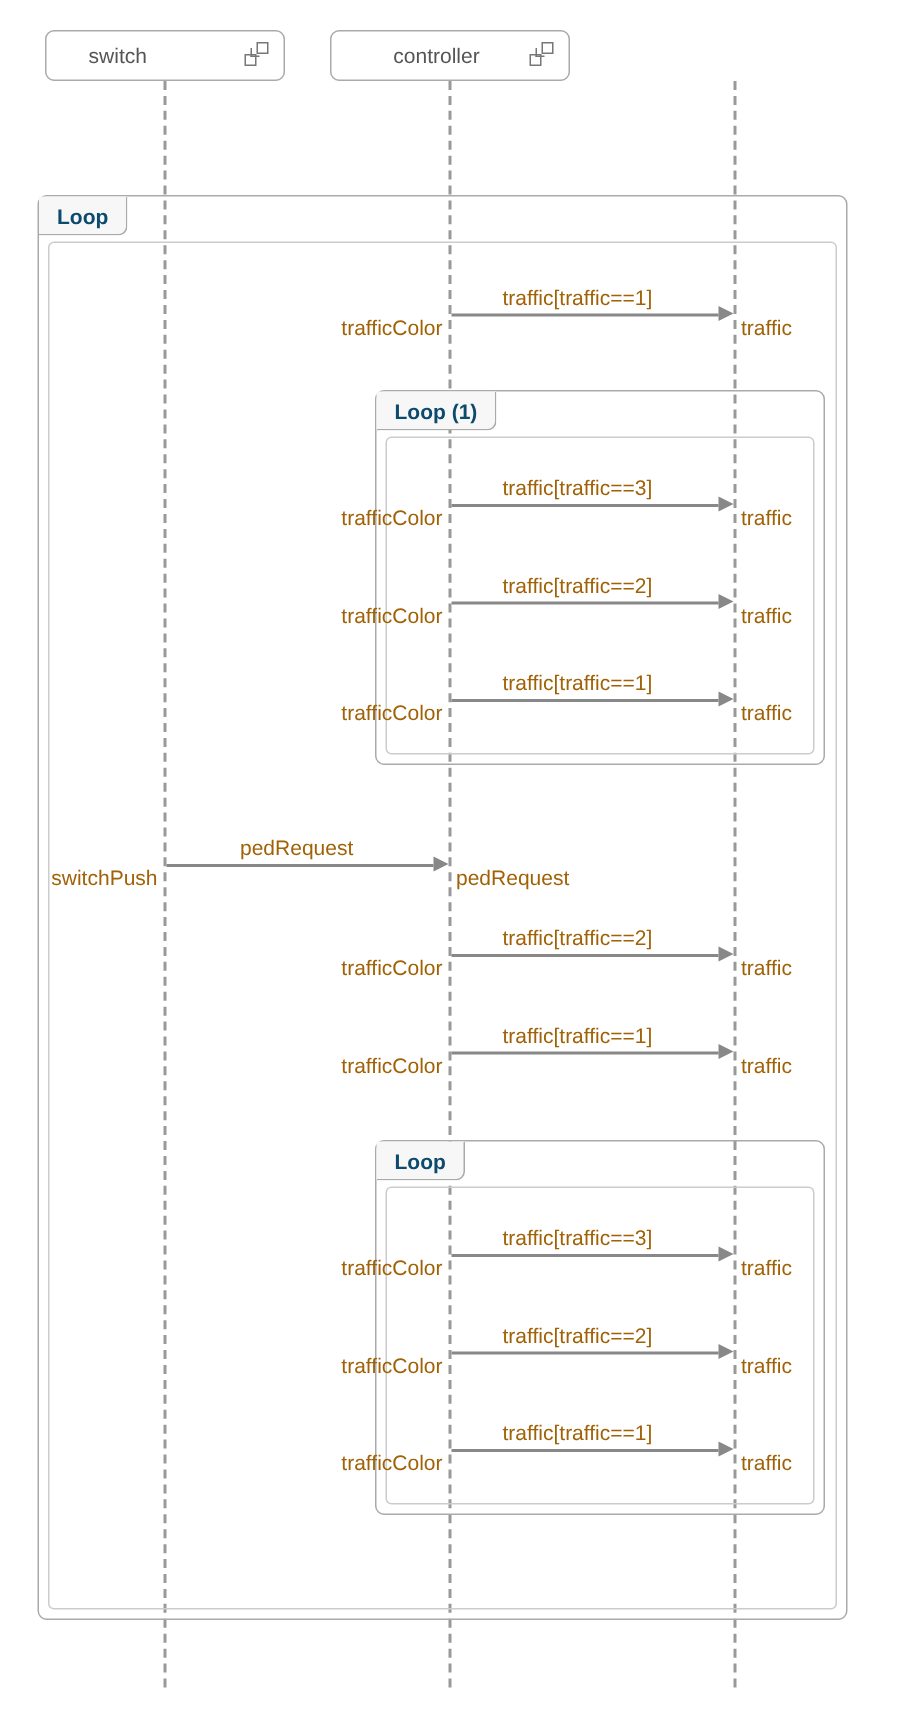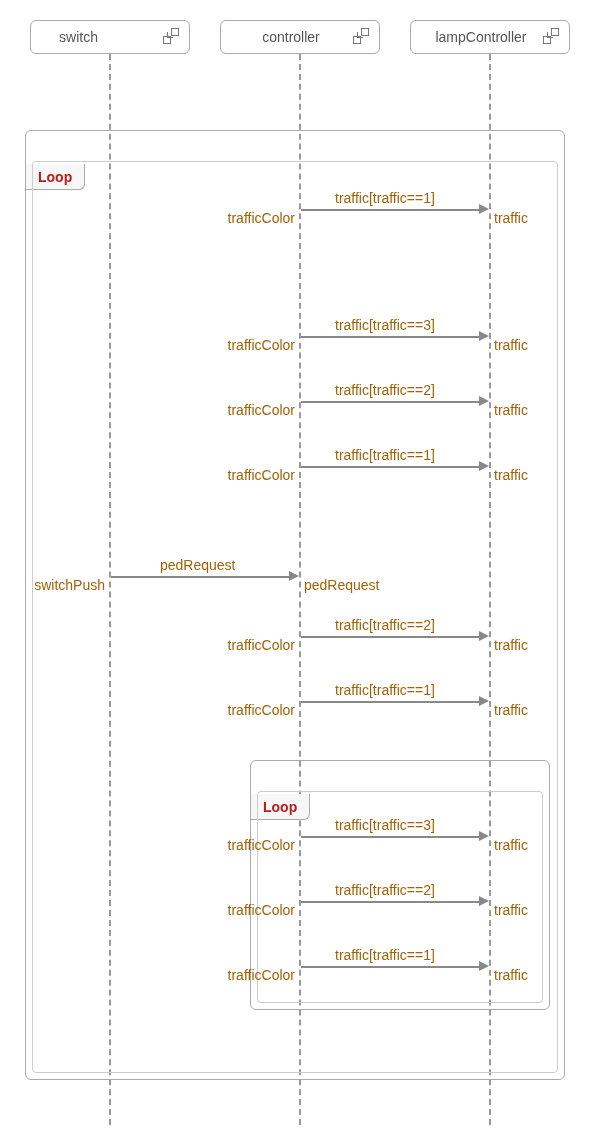--- a/index.html
+++ b/index.html
@@ -68,22 +68,21 @@
     left: 0;
     height: 26px;
     padding: 0 12px;
     border-right: 1px solid #aaa;
     border-bottom: 1px solid #aaa;
     border-bottom-right-radius: 6px;
     background: #f7f7f7;
     display: flex;
     align-items: center;
     font-weight: bold;
-    color: #b91c1c;
-    margin-top: 33px;
+    color: #0c4a6e;
   }
   .fragment .body {
     position: absolute;
     border: 1px solid #ccc;
     border-radius: 4px;
   }
   .msg-line {
     position: absolute;
     height: 0;
     border-top: 2px solid #888;
@@ -118,46 +117,44 @@
       </span>
   </div>
   <div class="lifeline-box" style="left:200px; top:0;">
     <span class="label">controller</span>
     <span class="icon-cluster">
         <span class="cube a"></span>
         <span class="cube b"></span>
         <span class="arr"></span>
       </span>
   </div>
-  <div class="lifeline-box" style="left:390px; top:0;">
-    <span class="label">lampController</span>
-    <span class="icon-cluster">
-        <span class="cube a"></span>
-        <span class="cube b"></span>
-        <span class="arr"></span>
-      </span>
-  </div>
 
   <div class="lifeline-dash" style="left:89px; top:34px; height:1071px;"></div>
   <div class="lifeline-dash" style="left:279px; top:34px; height:1071px;"></div>
   <div class="lifeline-dash" style="left:469px; top:34px; height:1071px;"></div>
 
   <div class="fragment" style="left:5px; top:110px; width:540px; height:950px;">
     <div class="tab">
         <span>Loop</span>
       </div>
     <div class="body" style="left:6px; top:30px; right:6px; bottom:6px;"></div>
   </div>
 
   <div class="text right" style="left:180px; top:190px; width:95px;">trafficColor</div>
   <div class="text" style="left:315px; top:170px;">traffic[traffic==1]</div>
   <div class="msg-line" style="left:281px; top:189px; width:178px;"></div>
   <div class="msg-arrowhead" style="left:459px; top:184px;"></div>
   <div class="text" style="left:474px; top:190px;">traffic</div>
 
+  <div class="fragment" style="left:230px; top:240px; width:300px; height:250px;">
+    <div class="tab">
+        <span>Loop (1)</span>
+      </div>
+    <div class="body" style="left:6px; top:30px; right:6px; bottom:6px;"></div>
+  </div>
 
   <div class="text right" style="left:180px; top:317px; width:95px;">trafficColor</div>
   <div class="text" style="left:315px; top:297px;">traffic[traffic==3]</div>
   <div class="msg-line" style="left:281px; top:316px; width:178px;"></div>
   <div class="msg-arrowhead" style="left:459px; top:311px;"></div>
   <div class="text" style="left:474px; top:317px;">traffic</div>
 
   <div class="text right" style="left:180px; top:382px; width:95px;">trafficColor</div>
   <div class="text" style="left:315px; top:362px;">traffic[traffic==2]</div>
   <div class="msg-line" style="left:281px; top:381px; width:178px;"></div>

